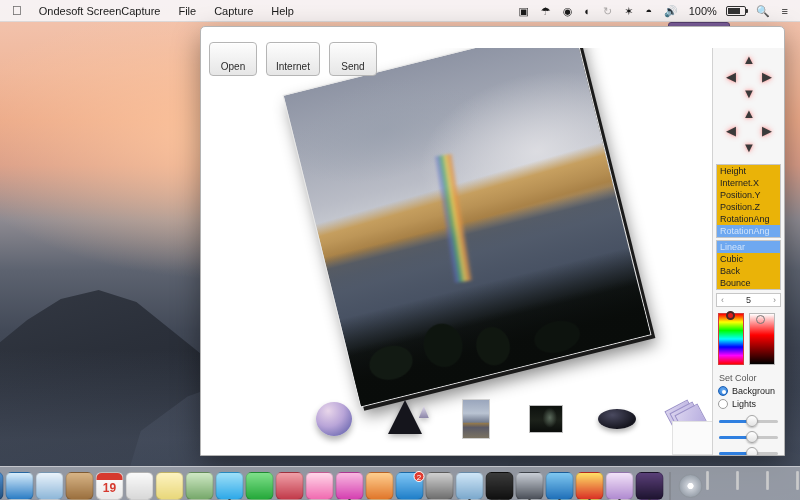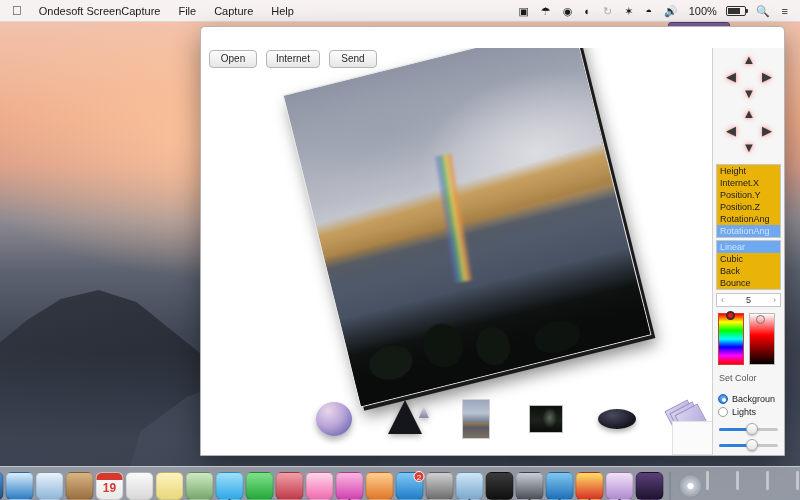--- a/index.html
+++ b/index.html
@@ -125,21 +125,21 @@
   .light { width:10px; height:10px; border-radius:50%; background:#d3d1d2; border:1px solid #c2c0c1; }
   #wintitle {
     position:absolute; left:0; right:0; top:0; line-height:21px;
     text-align:center; font-size:11px; color:#888; font-weight:500;
   }
   #toolbar {
     position: absolute; left: 0; top: 21px; width: 185px; height: 22px;
     display: flex; align-items: center; gap: 9px; padding-left: 8px; z-index: 6;
   }
   .tbtn {
-    height: 18px; min-width: 48px; padding: 0 9px;
+    height: 18px; min-width: 48px; padding: 16px 9px;
     background: linear-gradient(180deg,#fdfdfd,#e6e6e6);
     border: 1px solid #b5b5b5; border-radius: 4px;
     font-size: 10px; color: #2b2b2b; line-height: 16px; text-align: center;
     box-shadow: 0 1px 0 rgba(255,255,255,.8) inset;
   }
 
   
   #stage {
     position: absolute; left: 0; top: 21px; right: 0; bottom: 0;
     background: #fff; overflow: hidden;
@@ -292,21 +292,21 @@
   }
   #sv {
     width: 26px; height: 52px; border: 1px solid #b9b9b9; position: relative;
     background: linear-gradient(180deg,#ffffff,#ff0000 42%,#000000 100%);
   }
   #sv .mk {
     position: absolute; left: 6px; top: 1px; width: 9px; height: 9px;
     border-radius: 50%; border: 1px solid #777; background: transparent;
   }
 
-  .panel-label { margin: 6px 0 9px 6px; font-size: 9px; color: #555; }
+  .panel-label { margin: 6px 0 1px 6px; font-size: 9px; color: #555; }
   .radio-row { display: flex; align-items: center; gap: 4px; padding-left: 5px; height: 13px; }
   .radio {
     width: 10px; height: 10px; border-radius: 50%;
     border: 1px solid #9c9c9c; background: #fff; position: relative; flex: 0 0 auto;
   }
   .radio.on { background: radial-gradient(circle at 50% 40%, #6fb2f5, #1f6fd0); border-color:#1a5fb4; }
   .radio.on::after {
     content:""; position: absolute; left: 3px; top: 3px; width: 4px; height: 4px;
     background: #fff; border-radius: 50%;
   }

